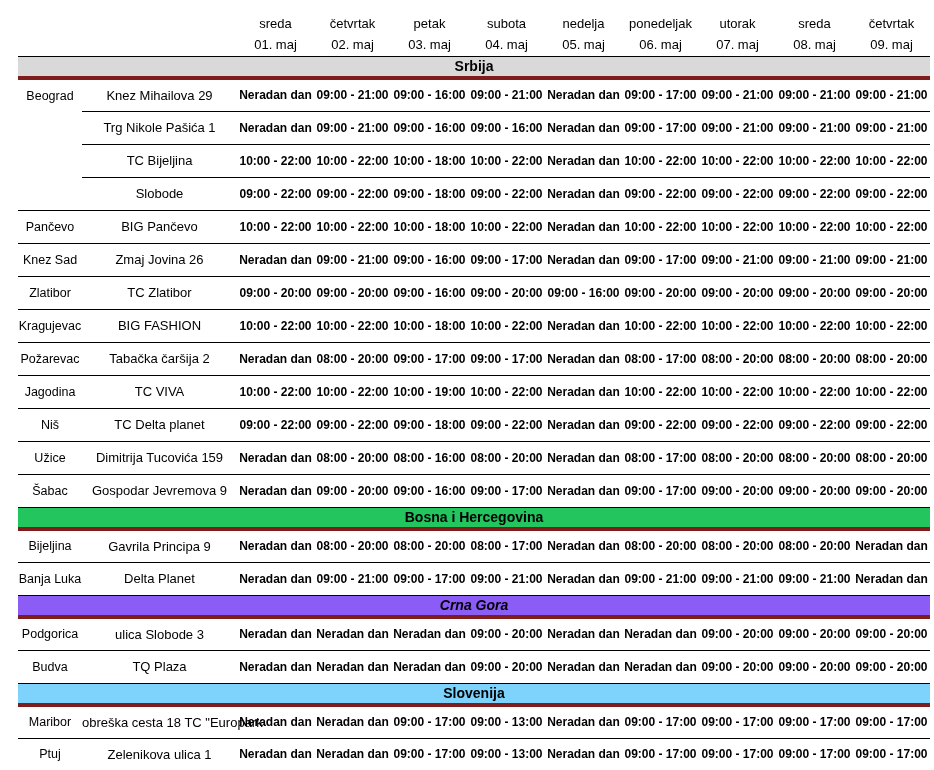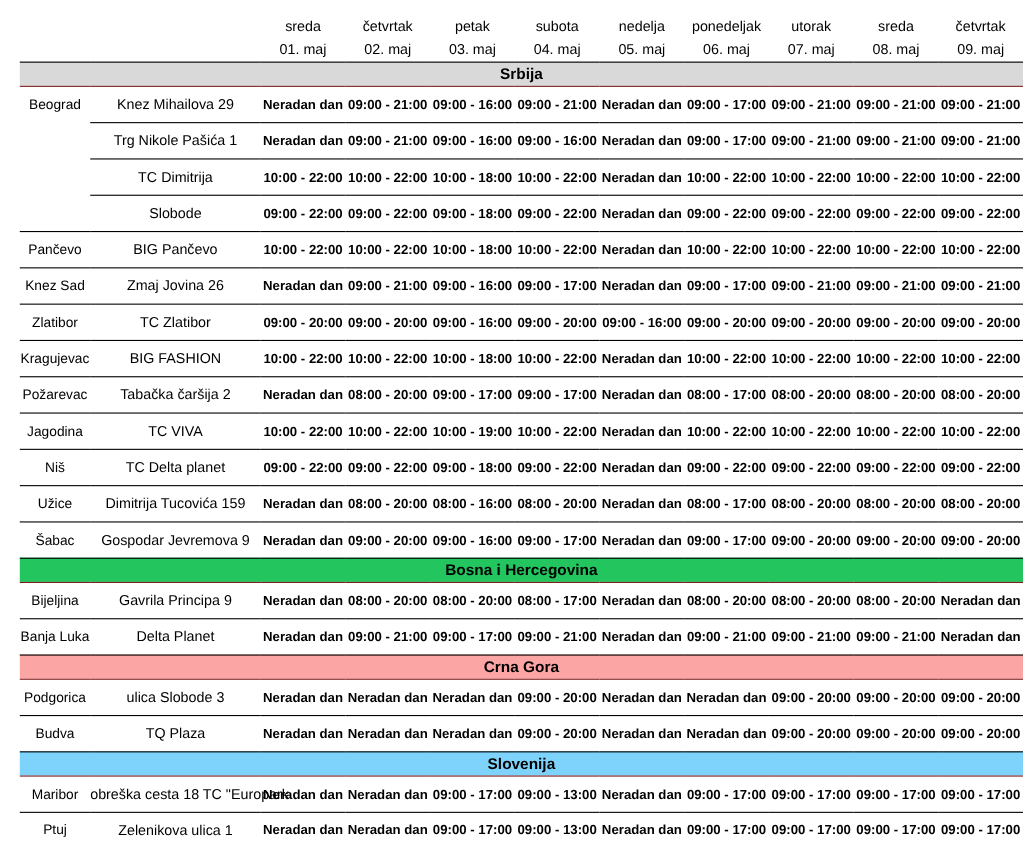--- a/index.html
+++ b/index.html
@@ -22,21 +22,21 @@
     font-weight: 400;
     font-size: 13px;
     height: 22px;
     text-align: center;
     padding: 0;
     white-space: nowrap;
     vertical-align: middle;
   }
   tr.section-row td {
     border-top: 1px solid #000;
-    border-bottom: 1px solid #7f1d1d;
+    border-bottom: 4px solid #7f1d1d;
     font-weight: 700;
     font-size: 14px;
     text-align: center;
     height: 22px;
     padding: 0;
     vertical-align: middle;
   }
   tr.row { height: 33px; margin-top: 12px; }
   tr.row td {
     padding: 0;
@@ -122,21 +122,21 @@
           <td class="time">09:00 - 16:00</td>
           <td class="time">09:00 - 16:00</td>
           <td class="time">Neradan dan</td>
           <td class="time">09:00 - 17:00</td>
           <td class="time">09:00 - 21:00</td>
           <td class="time">09:00 - 21:00</td>
           <td class="time">09:00 - 21:00</td>
         </tr>
         <tr class="row sep-part">
           <td class="city"></td>
-          <td class="loc">TC Dimitrija</td>
+          <td class="loc">TC Bijeljina</td>
           <td class="time">10:00 - 22:00</td>
           <td class="time">10:00 - 22:00</td>
           <td class="time">10:00 - 18:00</td>
           <td class="time">10:00 - 22:00</td>
           <td class="time">Neradan dan</td>
           <td class="time">10:00 - 22:00</td>
           <td class="time">10:00 - 22:00</td>
           <td class="time">10:00 - 22:00</td>
           <td class="time">10:00 - 22:00</td>
         </tr>
@@ -293,21 +293,21 @@
           <td class="time">09:00 - 21:00</td>
           <td class="time">09:00 - 17:00</td>
           <td class="time">09:00 - 21:00</td>
           <td class="time">Neradan dan</td>
           <td class="time">09:00 - 21:00</td>
           <td class="time">09:00 - 21:00</td>
           <td class="time">09:00 - 21:00</td>
           <td class="time">Neradan dan</td>
         </tr>
         <tr class="section-row">
-          <td colspan="11" style="background: #fca5a5;">Crna Gora</td>
+          <td colspan="11" style="background: #8b5cf6; font-style: italic;">Crna Gora</td>
         </tr>
         <tr class="row sep-full">
           <td class="city">Podgorica</td>
           <td class="loc">ulica Slobode 3</td>
           <td class="time">Neradan dan</td>
           <td class="time">Neradan dan</td>
           <td class="time">Neradan dan</td>
           <td class="time">09:00 - 20:00</td>
           <td class="time">Neradan dan</td>
           <td class="time">Neradan dan</td>

